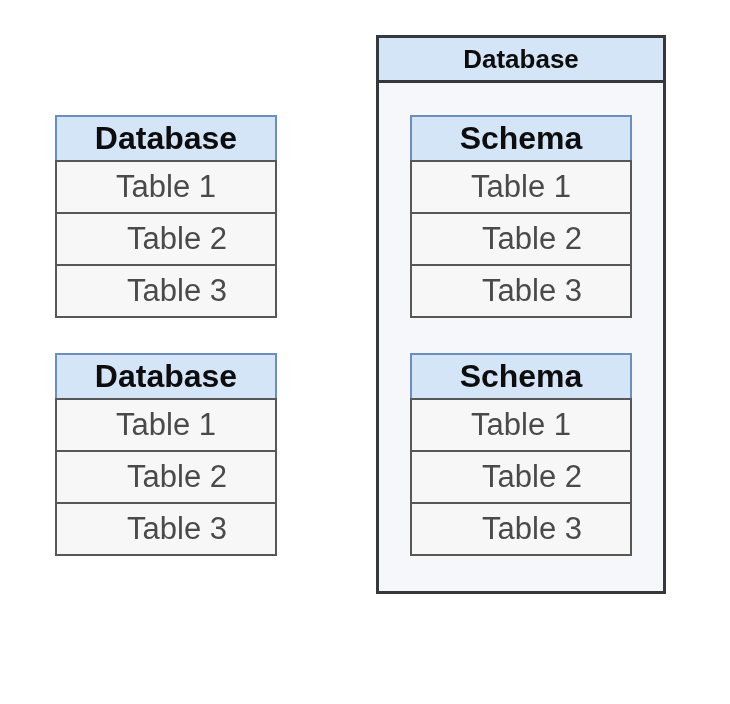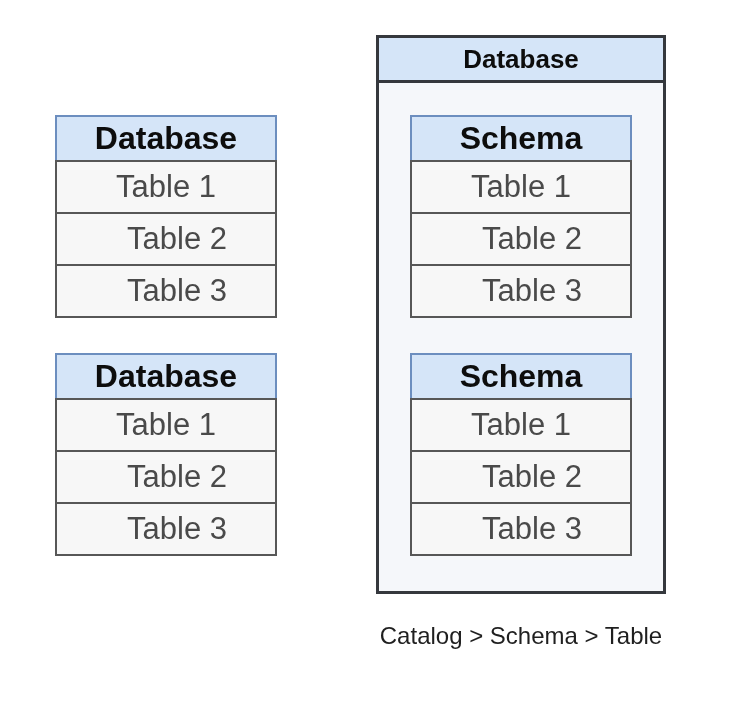--- a/index.html
+++ b/index.html
@@ -114,15 +114,14 @@
     </div>
 
     <div class="etable" style="left:31px; top:315px;">
       <div class="th">Schema</div>
       <div class="td">Table 1</div>
       <div class="td">Table 2</div>
       <div class="td">Table 3</div>
     </div>
   </div>
 
-  <div class="caption right">Catalog &gt; Schema &gt; Table</div>
 
 </div>
 
 </body></html>

